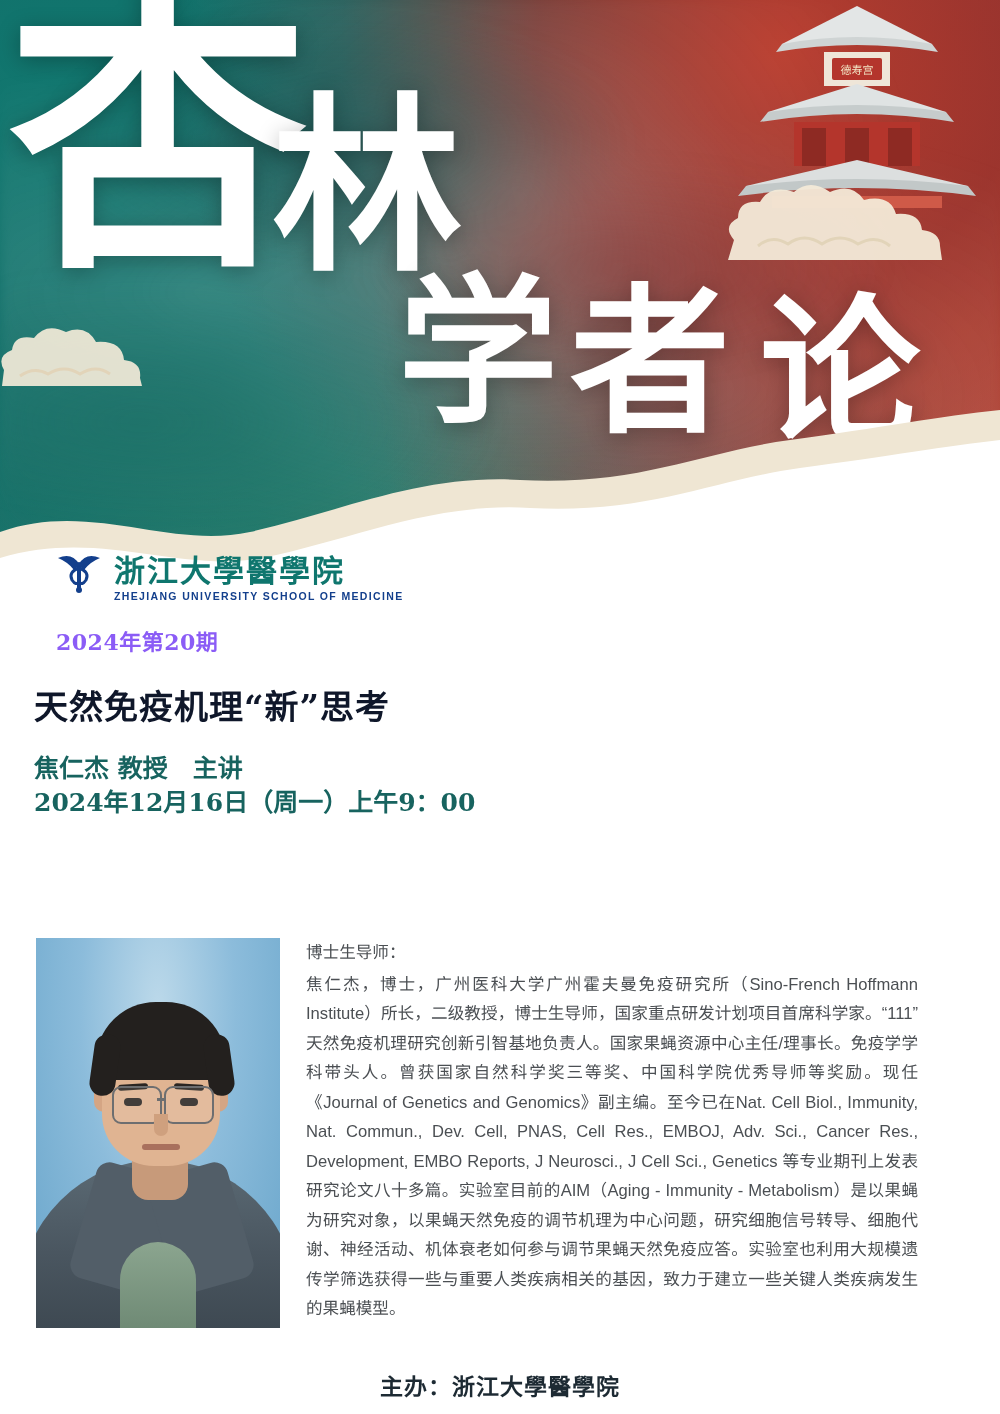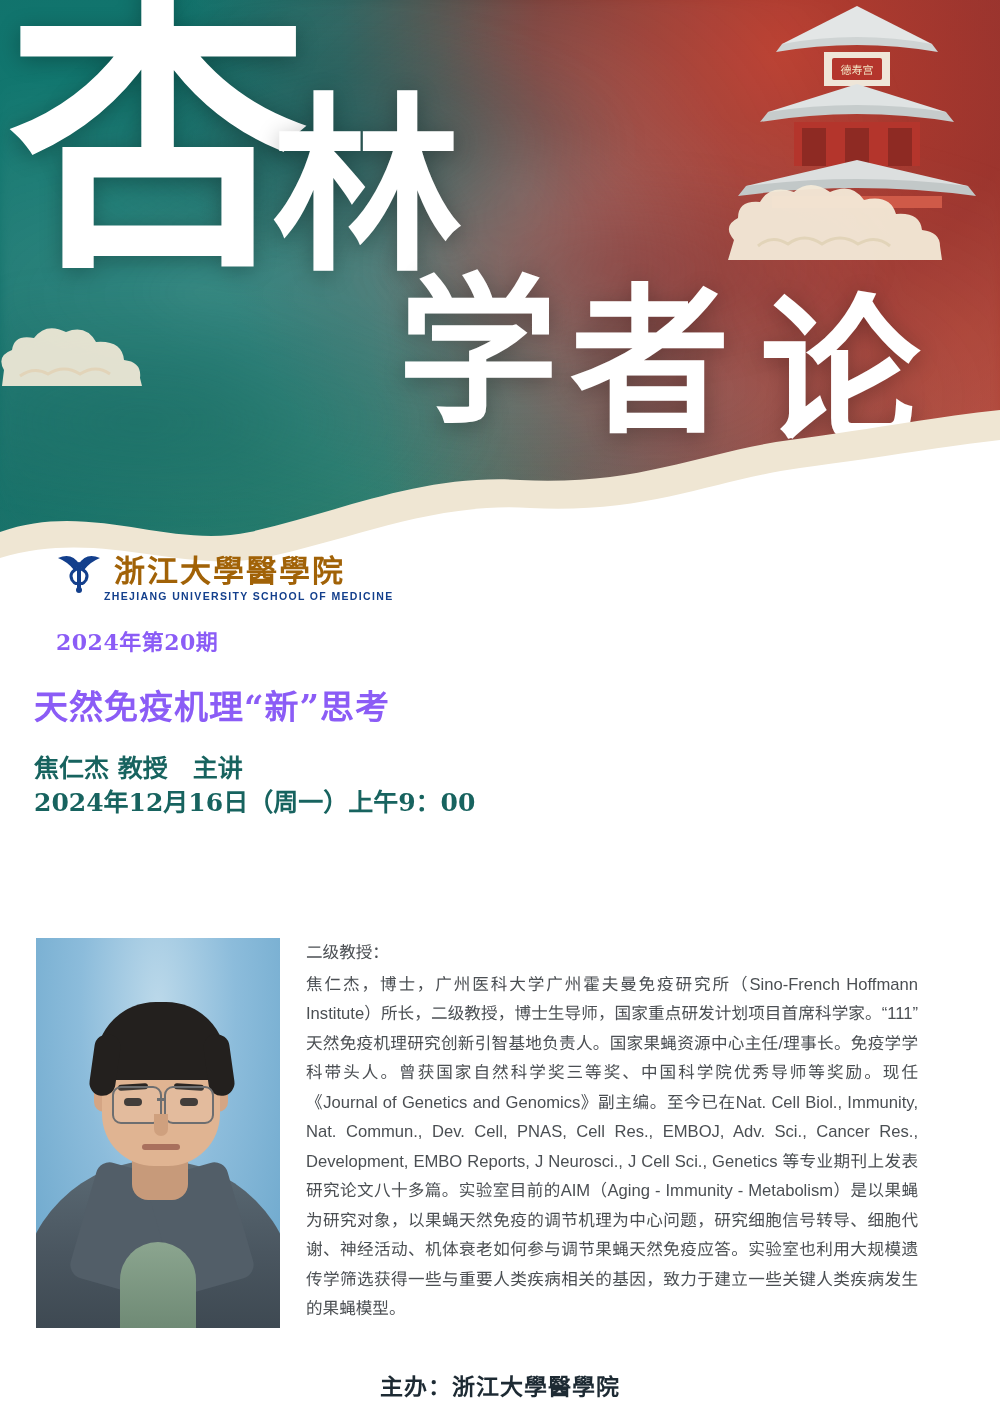--- a/index.html
+++ b/index.html
@@ -111,25 +111,25 @@
     left: 52px;
     top: 548px;
     width: 300px;
     height: 62px;
   }
   .logo-mark { position:absolute; left:0; top:2px; width:54px; height:44px; }
   .logo-mark svg { width:54px; height:44px; display:block; }
   .logo-cn {
     position:absolute; left:62px; top:-2px;
     font-family:"DejaVu Serif","Liberation Serif",serif;
-    font-size:31px; font-weight:700; color:#a16207; letter-spacing:2px;
+    font-size:31px; font-weight:700; color:#0f766e; letter-spacing:2px;
     white-space:nowrap;
   }
   .logo-en {
-    position:absolute; left:52px; top:42px;
+    position:absolute; left:62px; top:42px;
     font-size:10.5px; font-weight:700; color:#133f8c; letter-spacing:1.35px;
     white-space:nowrap;
   }
 
   
   .issue {
     position: absolute;
     left: 56px;
     top: 624px;
     font-family: "DejaVu Serif", "Liberation Serif", serif;
@@ -138,21 +138,21 @@
     color: #8b5cf6;
     letter-spacing: 0.5px;
   }
   .talk-title {
     position: absolute;
     left: 34px;
     top: 680px;
     font-family: "DejaVu Serif", "Liberation Serif", serif;
     font-size: 34px;
     font-weight: 700;
-    color: #8b5cf6;
+    color: #0f172a;
     letter-spacing: 1px;
     white-space: nowrap;
   }
   .meta {
     position: absolute;
     left: 34px;
     top: 752px;
     font-family: "DejaVu Serif", "Liberation Serif", serif;
     font-size: 25px;
     font-weight: 700;
@@ -360,19 +360,19 @@
     <div class="ph ph-eye-l"></div>
     <div class="ph ph-eye-r"></div>
     <div class="ph ph-glass-l"></div>
     <div class="ph ph-glass-r"></div>
     <div class="ph ph-bridge"></div>
     <div class="ph ph-nose"></div>
     <div class="ph ph-mouth"></div>
   </div>
 
   <div class="bio">
-    <span class="bio-label">二级教授：</span>
+    <span class="bio-label">博士生导师：</span>
     <span class="bio-body">焦仁杰，博士，广州医科大学广州霍夫曼免疫研究所（Sino-French Hoffmann Institute）所长，二级教授，博士生导师，国家重点研发计划项目首席科学家。“111”天然免疫机理研究创新引智基地负责人。国家果蝇资源中心主任/理事长。免疫学学科带头人。曾获国家自然科学奖三等奖、中国科学院优秀导师等奖励。现任《Journal of Genetics and Genomics》副主编。至今已在Nat. Cell Biol., Immunity, Nat. Commun., Dev. Cell, PNAS, Cell Res., EMBOJ, Adv. Sci., Cancer Res., Development, EMBO Reports, J Neurosci., J Cell Sci., Genetics 等专业期刊上发表研究论文八十多篇。实验室目前的AIM（Aging - Immunity - Metabolism）是以果蝇为研究对象，以果蝇天然免疫的调节机理为中心问题，研究细胞信号转导、细胞代谢、神经活动、机体衰老如何参与调节果蝇天然免疫应答。实验室也利用大规模遗传学筛选获得一些与重要人类疾病相关的基因，致力于建立一些关键人类疾病发生的果蝇模型。</span>
   </div>
 
   <div class="footer">主办：浙江大學醫學院</div>
 
 </div>
 
 </body></html>

